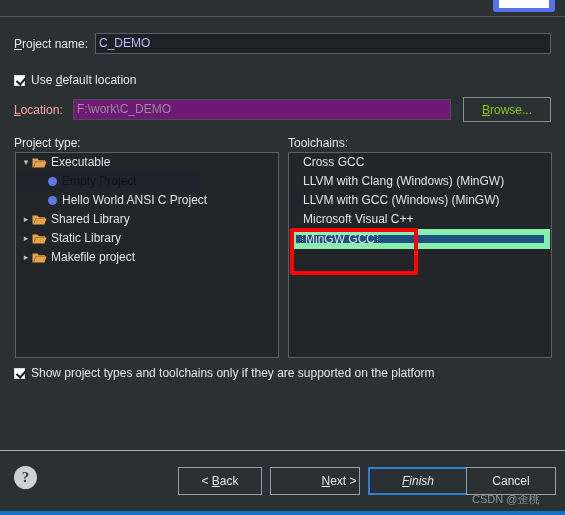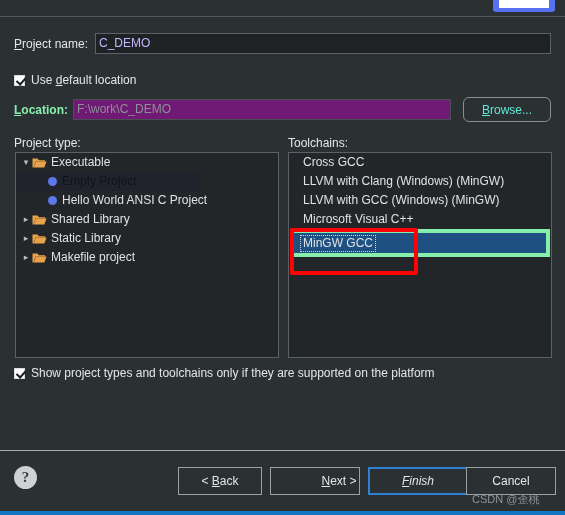--- a/index.html
+++ b/index.html
@@ -44,21 +44,21 @@
     background: #2b3033;
   }
 
   
   .lbl {
     position: absolute;
     font-size: 12px;
     color: #e4e6e8;
     white-space: nowrap;
   }
-  .lbl.dim { color: #86efac; font-weight: bold; }
+  .lbl.dim { color: #fca5a5; }
   .und { text-decoration: underline; }
 
   
   .field {
     position: absolute;
     box-sizing: border-box;
     background: #1e2225;
     border: 1px solid #5b6166;
     height: 21px;
     line-height: 19px;
@@ -82,21 +82,21 @@
     border: 1px solid #9aa0a5;
     text-align: center;
     font-size: 12px;
     color: #e4e6e8;
     line-height: 1;
     display: flex;
     align-items: center;
     justify-content: center;
     user-select: none;
   }
-  .btn.disabled { color: #5eead4; border-color: #888e93; border-radius: 6px; }
+  .btn.disabled { color: #84cc16; border-color: #888e93; }
   .btn.focus { border: 2px solid #2f7fd4; }
 
   
   .cbx-row { position: absolute; display: flex; align-items: center; }
   .cbx {
     width: 11px; height: 11px;
     box-sizing: border-box;
     background: #ffffff;
     border: 1px solid #d8dadd;
     position: relative;
@@ -154,23 +154,23 @@
     margin-right: 5px;
   }
   .indent-2 { padding-left: 32px; }
 
   .row.sel-dim {
     background: #20232c;
   }
   .row.sel-dim .label { color: #11141a; }
   .row.sel-blue {
     background: #1e5181;
-    border: 4px solid #86efac;
-    box-sizing: border-box;
-    height: 28px;
+    border: 6px solid #86efac;
+    box-sizing: border-box;
+    height: 20px;
     line-height: 18px;
     margin: 0 1px;
   }
   .row.sel-blue .focusring {
     border: 1px dotted #cfd6dd;
     padding: 0 2px;
     margin-left: 2px;
     line-height: 15px;
     display: inline-block;
   }

